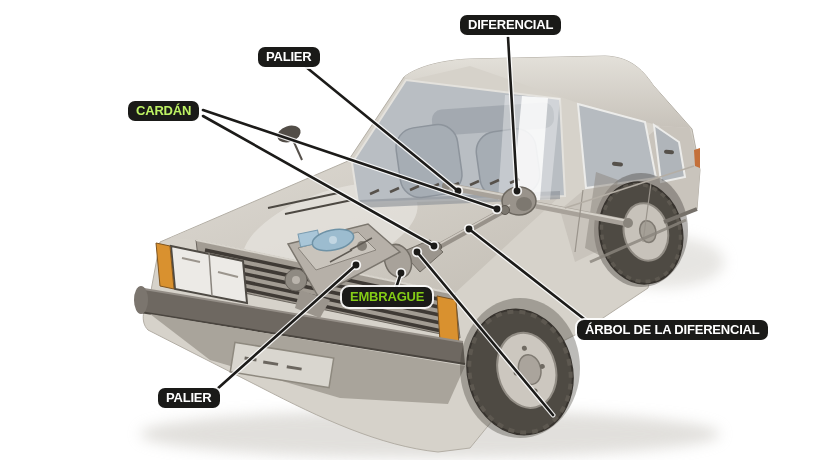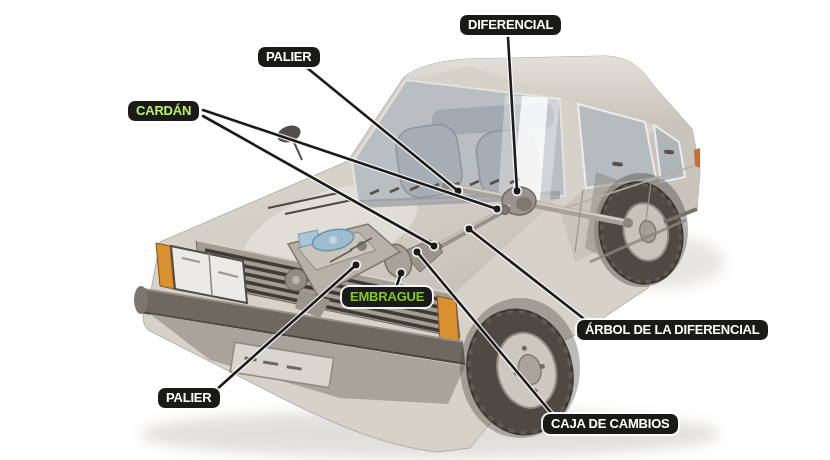--- a/index.html
+++ b/index.html
@@ -234,14 +234,13 @@
         <circle cx="417" cy="252" r="3.4" fill="#1c1b19" opacity="1"></circle>
       </g>
   </svg>
 
   <div class="callout" style="left: 460px; top: 15px; background: rgb(26, 26, 24); color: rgb(255, 255, 255); box-shadow: rgba(255, 255, 255, 0.9) 0px 0px 0px 2px;">DIFERENCIAL</div>
   <div class="callout" style="left: 258px; top: 47px; background: rgb(26, 26, 24); color: rgb(255, 255, 255); box-shadow: rgba(255, 255, 255, 0.9) 0px 0px 0px 2px;">PALIER</div>
   <div class="callout" style="left: 128px; top: 101px; background: rgb(26, 26, 24); color: #bef264; box-shadow: rgba(255, 255, 255, 0.9) 0px 0px 0px 2px;">CARDÁN</div>
   <div class="callout" style="left: 342px; top: 287px; background: rgb(26, 26, 24); color: #84cc16; box-shadow: rgba(255, 255, 255, 0.9) 0px 0px 0px 2px; text-align: center;">EMBRAGUE</div>
   <div class="callout" style="left: 158px; top: 388px; background: rgb(26, 26, 24); color: rgb(255, 255, 255); box-shadow: rgba(255, 255, 255, 0.9) 0px 0px 0px 2px;">PALIER</div>
   <div class="callout" style="left: 577px; top: 320px; background: rgb(26, 26, 24); color: rgb(255, 255, 255); box-shadow: rgba(255, 255, 255, 0.9) 0px 0px 0px 2px;">ÁRBOL DE LA DIFERENCIAL</div>
-  <div class="callout" style="left: 543px; top: 414px; background: rgb(26, 26, 24); color: rgb(255, 255, 255); box-shadow: rgba(255, 255, 255, 0.9) 0px 0px 0px 2px;">CAJA DE CAMBIOS</div>
 </div>
 
 </body></html>

